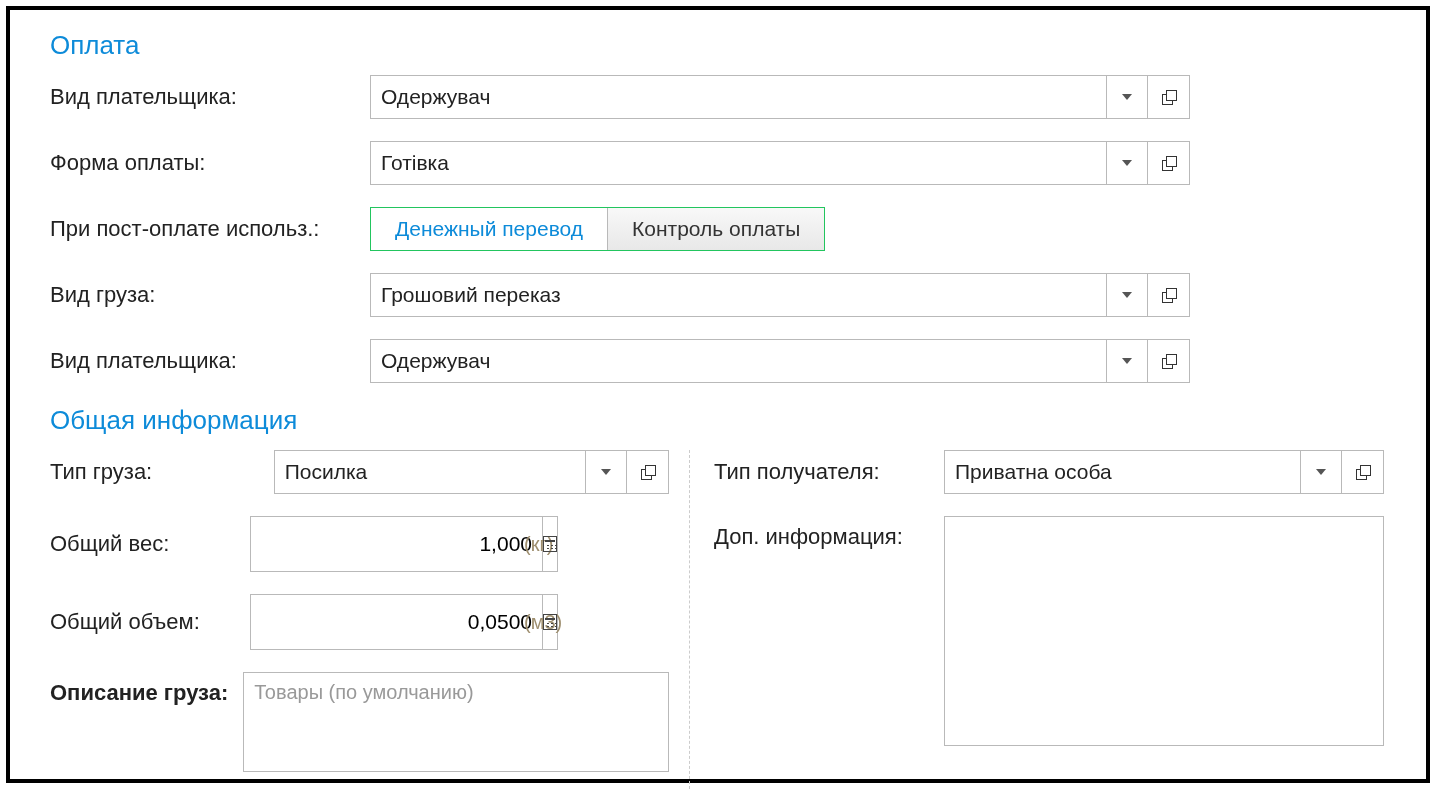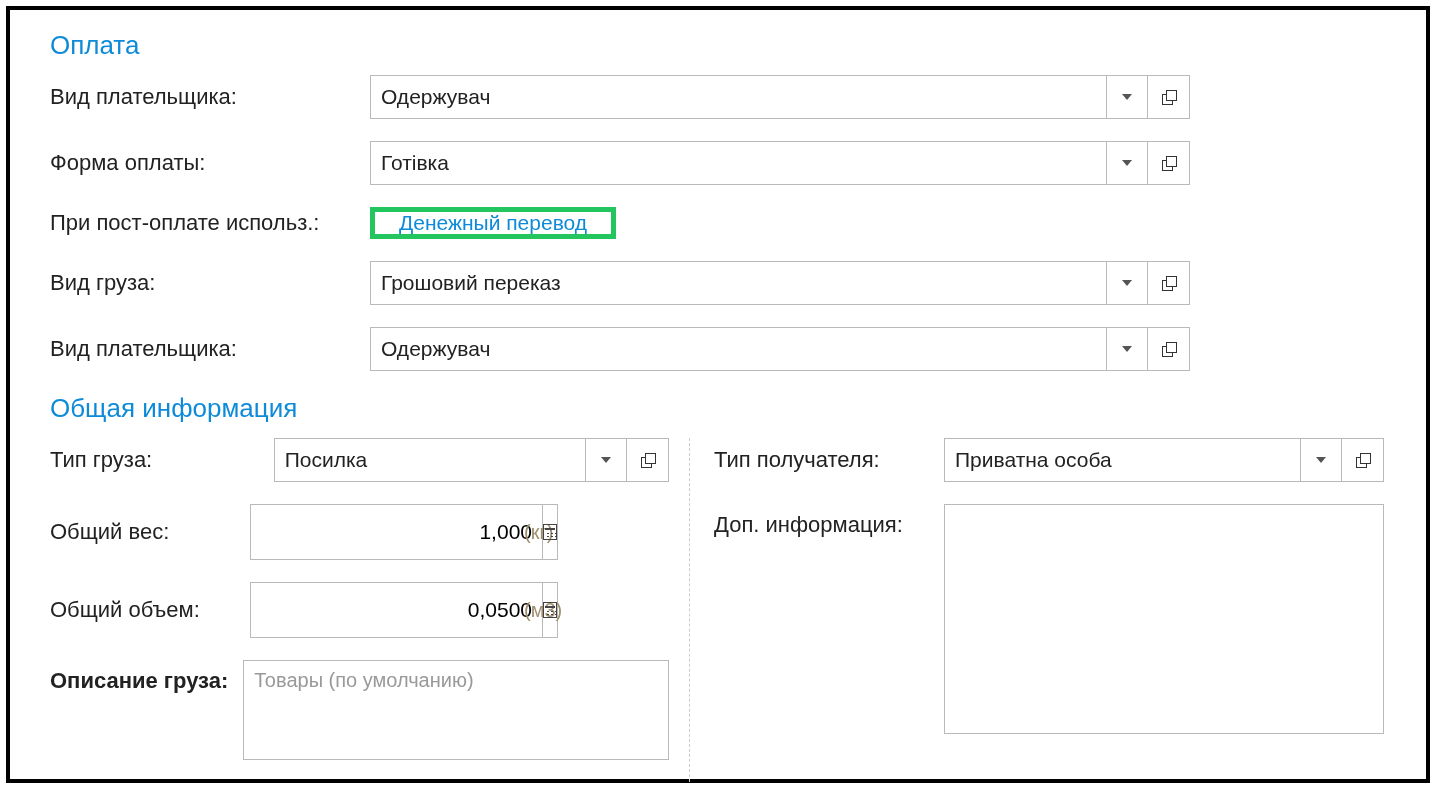--- a/index.html
+++ b/index.html
@@ -72,22 +72,22 @@
   content: "";
   position: absolute;
   border: 1.5px solid #333;
   width: 9px; height: 9px;
   background: #fff;
 }
 .popout-icon::before { left: 0; top: 4px; }
 .popout-icon::after { left: 4px; top: 0; }
 .toggle-group {
   display: flex;
-  height: 32px;
-  border: 5px solid #22c55e;
+  height: 44px;
+  border: 1px solid #22c55e;
 }
 .toggle-btn {
   padding: 0 24px;
   display: flex;
   align-items: center;
   font-size: 21px;
   cursor: pointer;
   border: none;
   background: #fff;
 }
@@ -235,20 +235,21 @@
       <div class="combo-btn">
           <span class="popout-icon"></span>
         </div>
     </div>
   </div>
 
   <div class="row">
     <div class="label">При пост-оплате использ.:</div>
     <div class="toggle-group">
       <button class="toggle-btn active">Денежный перевод</button>
+      <button class="toggle-btn">Контроль оплаты</button>
     </div>
   </div>
 
   <div class="row">
     <div class="label">Вид груза:</div>
     <div class="combo">
       <input class="combo-input" value="Грошовий переказ" style="">
       <div class="combo-btn">
           <span class="caret"></span>
         </div>

